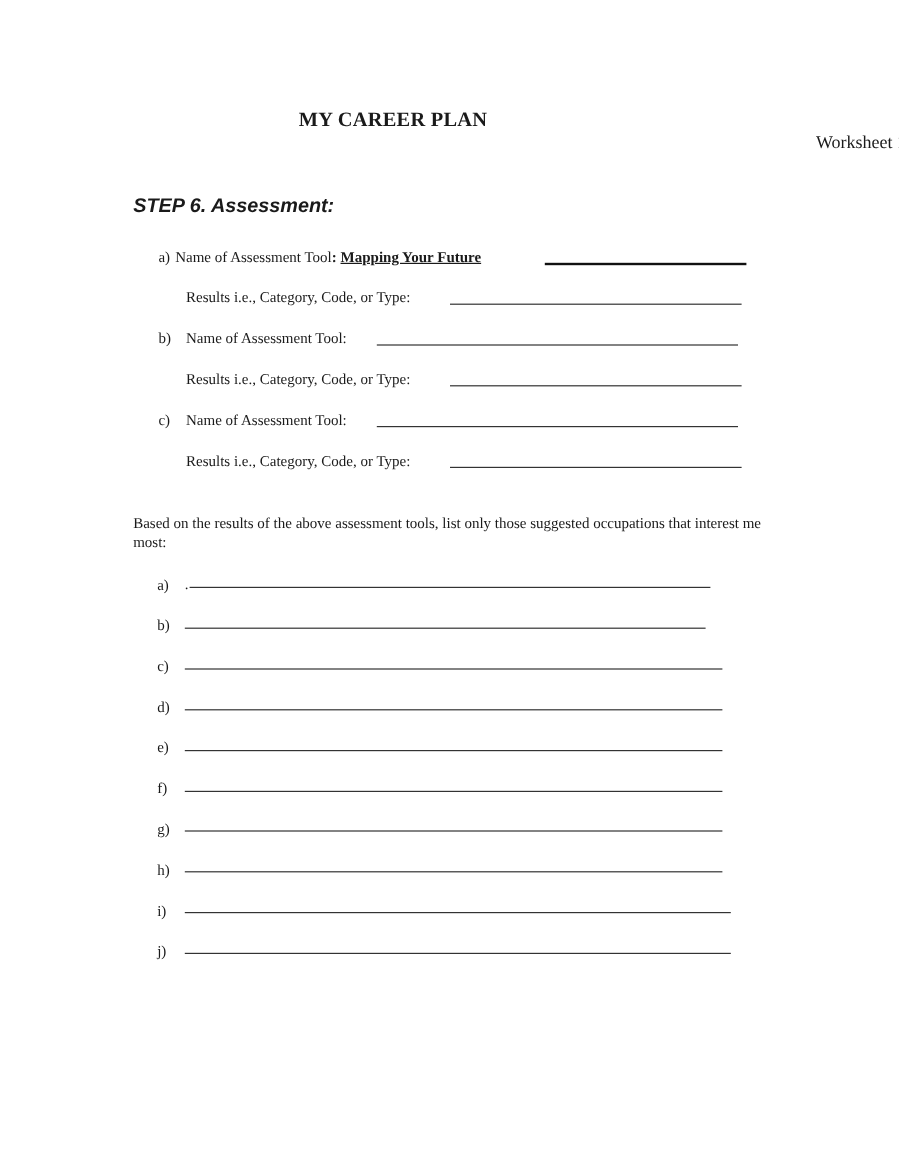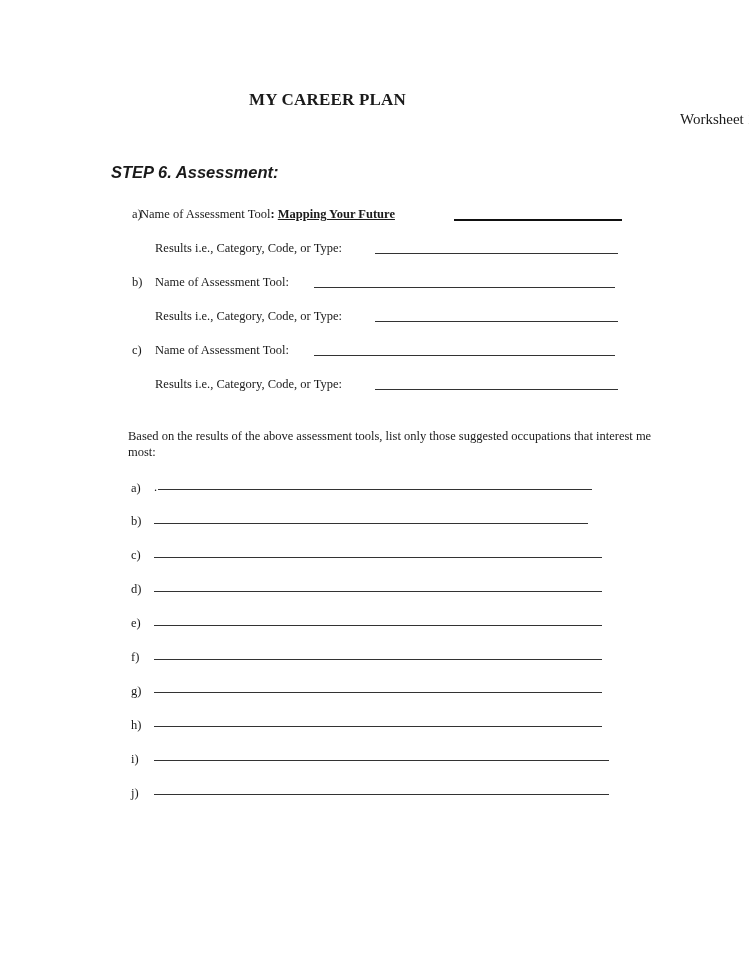--- a/index.html
+++ b/index.html
@@ -8,32 +8,32 @@
   .title { position: absolute; left: 0; width: 655px; top: 90px; text-align: center;
            font-weight: bold; font-size: 17px; letter-spacing: 0.2px; }
   .subtitle { position: absolute; left: 0; width: 749px; top: 111px; text-align: right; font-size: 15px; padding-left: 6px; }
   .step { position: absolute; left: 111px; top: 163px; font-family: "Liberation Sans", sans-serif;
           font-weight: bold; font-style: italic; font-size: 16.5px; }
   .row { position: absolute; font-size: 12.5px; white-space: nowrap; }
   .lbl { position: absolute; font-size: 12.5px; }
   .line { position: absolute; border-bottom: 1px solid #333; height: 0; }
   .line.bold { border-bottom: 2px solid #111; }
   .bolduline { font-weight: bold; text-decoration: underline; }
-  .para { position: absolute; left: 128px; top: 428px; width: 540px; font-size: 12.5px; line-height: 16px; }
+  .para { position: absolute; left: 111px; top: 428px; width: 540px; font-size: 12.5px; line-height: 16px; }
 </style>
 </head>
 <body>
 
 <div>
   <div class="title">MY CAREER PLAN</div>
   <div class="subtitle">Worksheet 1</div>
   <div class="step">STEP 6.  Assessment:</div>
 
   <div class="lbl" style="left:132px;top:207px;">a)</div>
-  <div class="row" style="left:140px;top:207px;">
+  <div class="row" style="left:146px;top:207px;">
     <span>Name of Assessment Tool</span><b>:</b>
     <span class="bolduline">Mapping Your Future</span>
   </div>
   <div class="line bold" style="left:454px;top:219px;width:168px;"></div>
 
   <div class="row" style="left:155px;top:241px;">Results i.e., Category, Code, or Type:</div>
   <div class="line" style="left:375px;top:253px;width:243px;"></div>
 
   <div class="lbl" style="left:132px;top:275px;">b)</div>
   <div class="row" style="left:155px;top:275px;">Name of Assessment Tool:</div>

